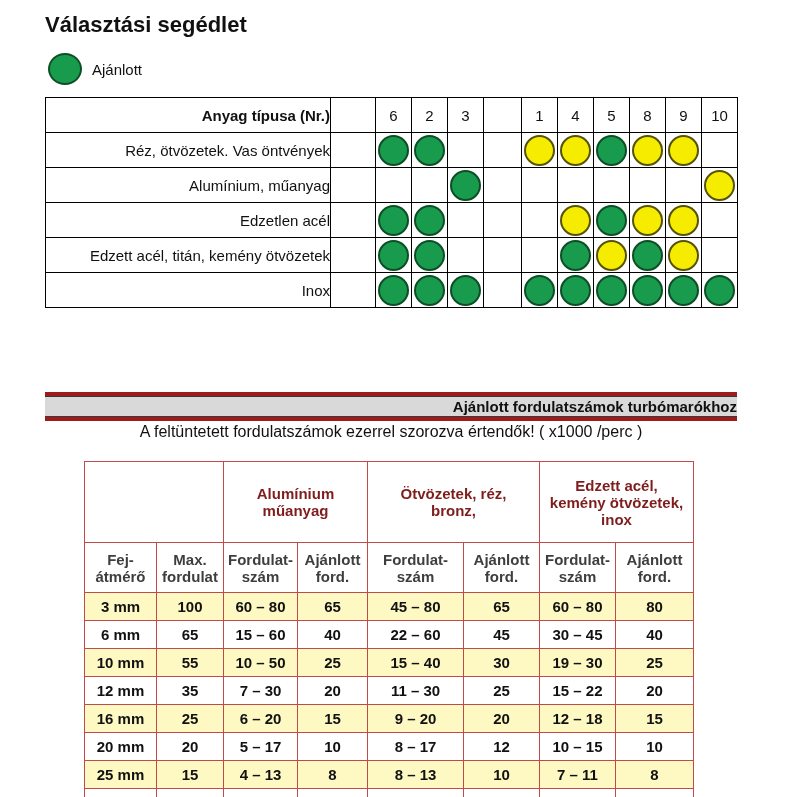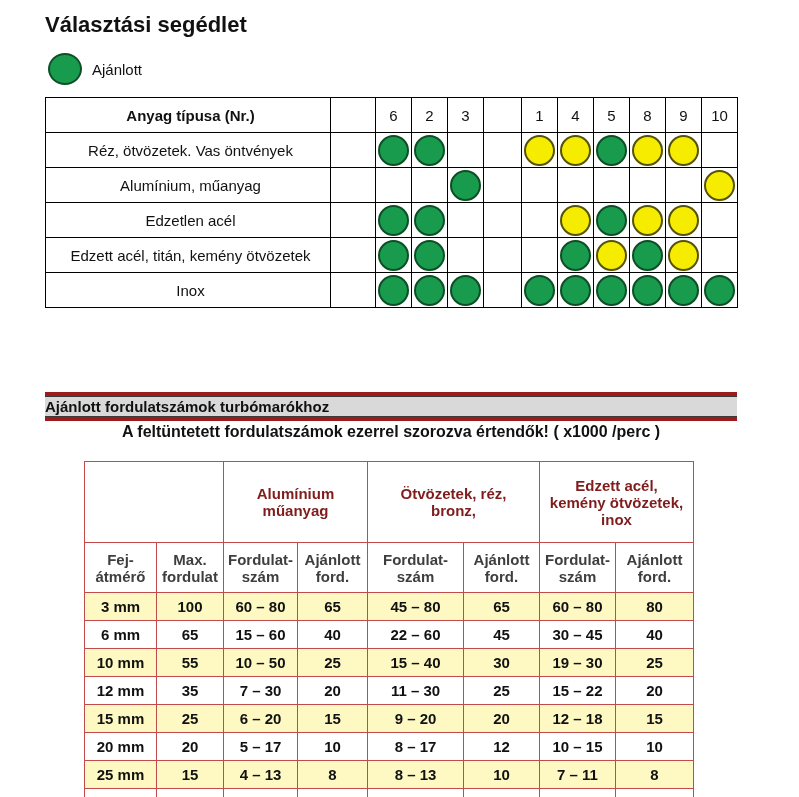--- a/index.html
+++ b/index.html
@@ -12,31 +12,31 @@
   #legend{left:48px;top:53px;display:flex;align-items:center;gap:48px}
   .legend-item{display:flex;align-items:center;gap:10px}
   .legend-dot{width:30px;height:28px;border-radius:50%}
   .legend-label{font-size:15px}
 
   table{border-collapse:collapse;table-layout:fixed}
 
   #matrix-wrap{left:45px;top:97px}
   #matrix-table td{border:1px solid #000;font-size:15px;height:34px;text-align:center;
                    vertical-align:middle;padding:0;overflow:hidden}
-  #matrix-table td.mat{text-align:center;padding-left:5px}
+  #matrix-table td.mat{text-align:right;padding-left:5px}
   #matrix-table tr.grp td{font-weight:bold;height:30px}
   #matrix-table td.bold{font-weight:bold}
   .dot{width:27px;height:27px;border-radius:50%;margin:1px auto 0 auto}
 
   #banner{left:45px;top:392px;width:692px}
   .red-line{height:4px;background:#9e1b1b}
   #banner-grey{background:#d9d9d9;border-top:1px solid #3a3a3a;border-bottom:1px solid #3a3a3a;
-               height:19px;line-height:19px;text-align:left;font-weight:bold;font-size:15px;color:#111}
-
-  #speed-note{left:45px;top:423px;width:692px;text-align:center;font-weight:bold;font-size:16px}
+               height:19px;line-height:19px;text-align:right;font-weight:bold;font-size:15px;color:#111}
+
+  #speed-note{left:45px;top:423px;width:692px;text-align:center;font-weight:normal;font-size:16px}
 
   #speed-wrap{left:84px;top:461px}
   #speed-table td{border:1px solid #c24a4a;text-align:center;vertical-align:middle;
                   font-weight:bold;white-space:pre-line;padding:0;overflow:hidden;font-size:15px}
   #speed-table tr.h1 td{height:80px;color:#7f1d1d}
   #speed-table tr.h2 td{height:49px;color:#3e3e3e}
   #speed-table tr.data td{height:27px;color:#111}
   #speed-table tr.shaded td{background:#fef9c3}
   #speed-table tr.partial td{height:10px}
 </style>
@@ -300,21 +300,21 @@
           <td>12 mm</td>
           <td>35</td>
           <td>7 – 30</td>
           <td>20</td>
           <td>11 – 30</td>
           <td>25</td>
           <td>15 – 22</td>
           <td>20</td>
         </tr>
         <tr class="data shaded">
-          <td>15 mm</td>
+          <td>16 mm</td>
           <td>25</td>
           <td>6 – 20</td>
           <td>15</td>
           <td>9 – 20</td>
           <td>20</td>
           <td>12 – 18</td>
           <td>15</td>
         </tr>
         <tr class="data">
           <td>20 mm</td>

